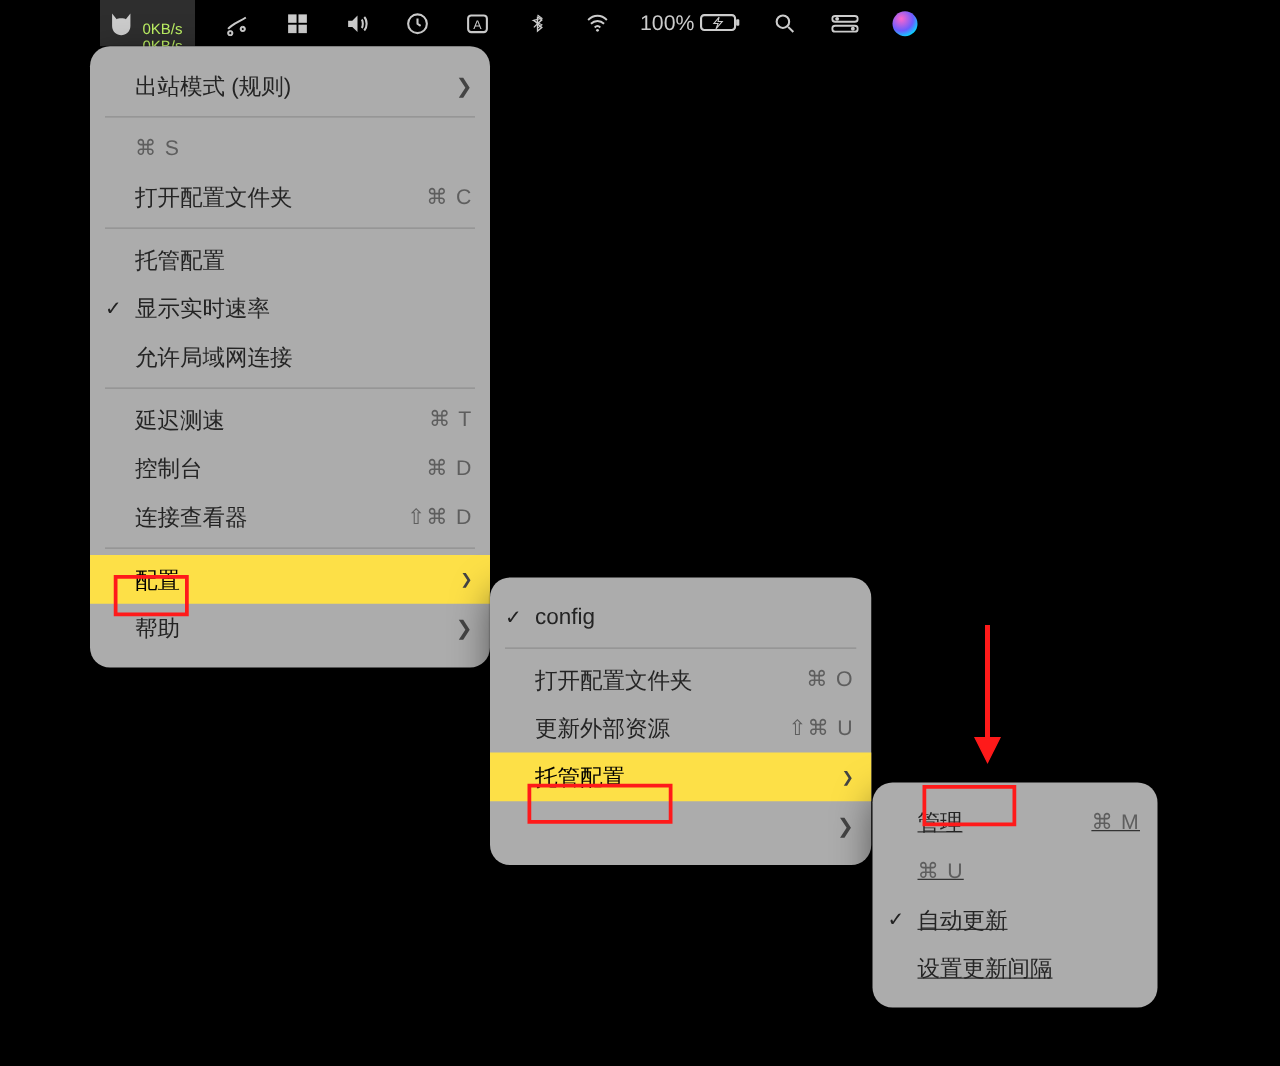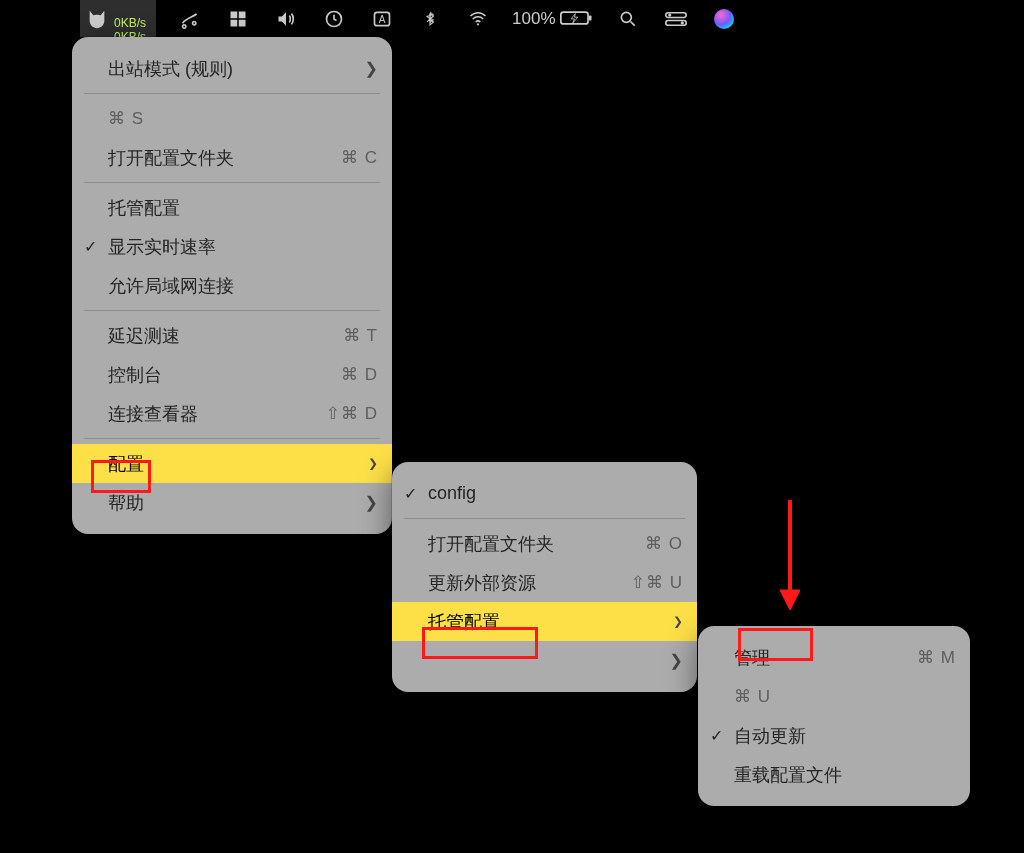--- a/index.html
+++ b/index.html
@@ -60,21 +60,21 @@
     }
     .dropdown {
       position: absolute;
       background: #acacac;
       border-radius: 16px;
       padding: 12px 0;
       box-shadow: 0 0 0 1px rgba(0,0,0,.15), 0 10px 30px rgba(0,0,0,.5);
     }
     .menu1 { left: 72px; top: 37px; width: 320px; }
     .menu2 { left: 392px; top: 462px; width: 305px; }
-    .menu3 { left: 698px; top: 626px; width: 272px; }
+    .menu3 { left: 698px; top: 626px; width: 228px; text-decoration: underline; }
     .item {
       display: flex;
       align-items: center;
       height: 39px;
       padding: 0 14px 0 36px;
       font-size: 18px;
       color: #242424;
       position: relative;
     }
     .item .label { flex: 1; }
@@ -278,21 +278,21 @@
       <span class="shortcut">⌘ M</span>
     </div>
   <div class="item">
       <span class="shortcut">⌘ U</span>
     </div>
   <div class="item">
       <span class="check">✓</span>
       <span class="label">自动更新</span>
     </div>
   <div class="item">
-      <span class="label">重载配置文件</span>
+      <span class="label">设置更新间隔</span>
     </div>
 </div>
 
 <div class="redbox" style="left:91px; top:460px; width:60px; height:33px;"></div>
 <div class="redbox" style="left:422px; top:627px; width:116px; height:32px;"></div>
 <div class="redbox" style="left:738px; top:628px; width:75px; height:33px;"></div>
 
 <svg class="arrow-svg" style="left:775px; top:495px; width:30px; height:120px;" viewBox="0 0 30 120">
   <line x1="15" y1="5" x2="15" y2="100" stroke="#ff1a1a" stroke-width="4"></line>
   <polygon points="15,115 5,95 25,95" fill="#ff1a1a"></polygon>

